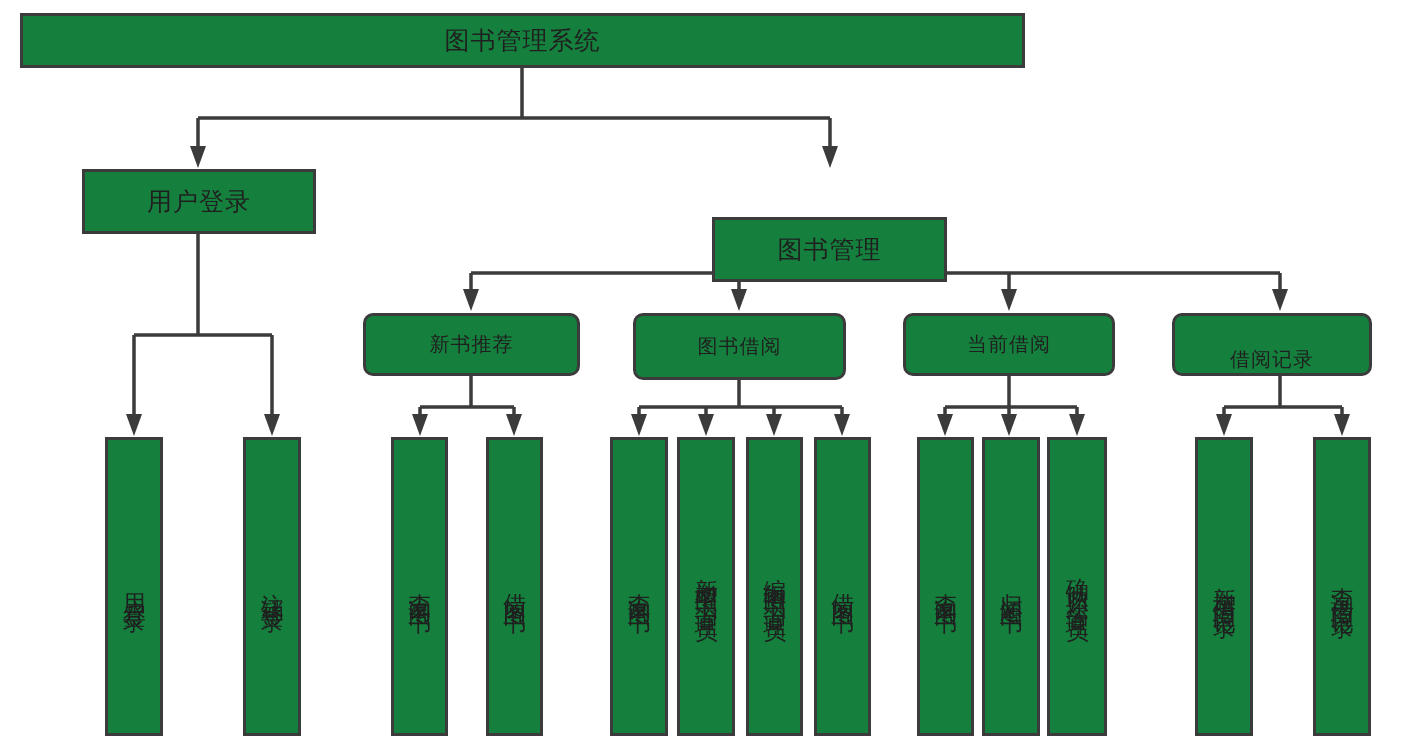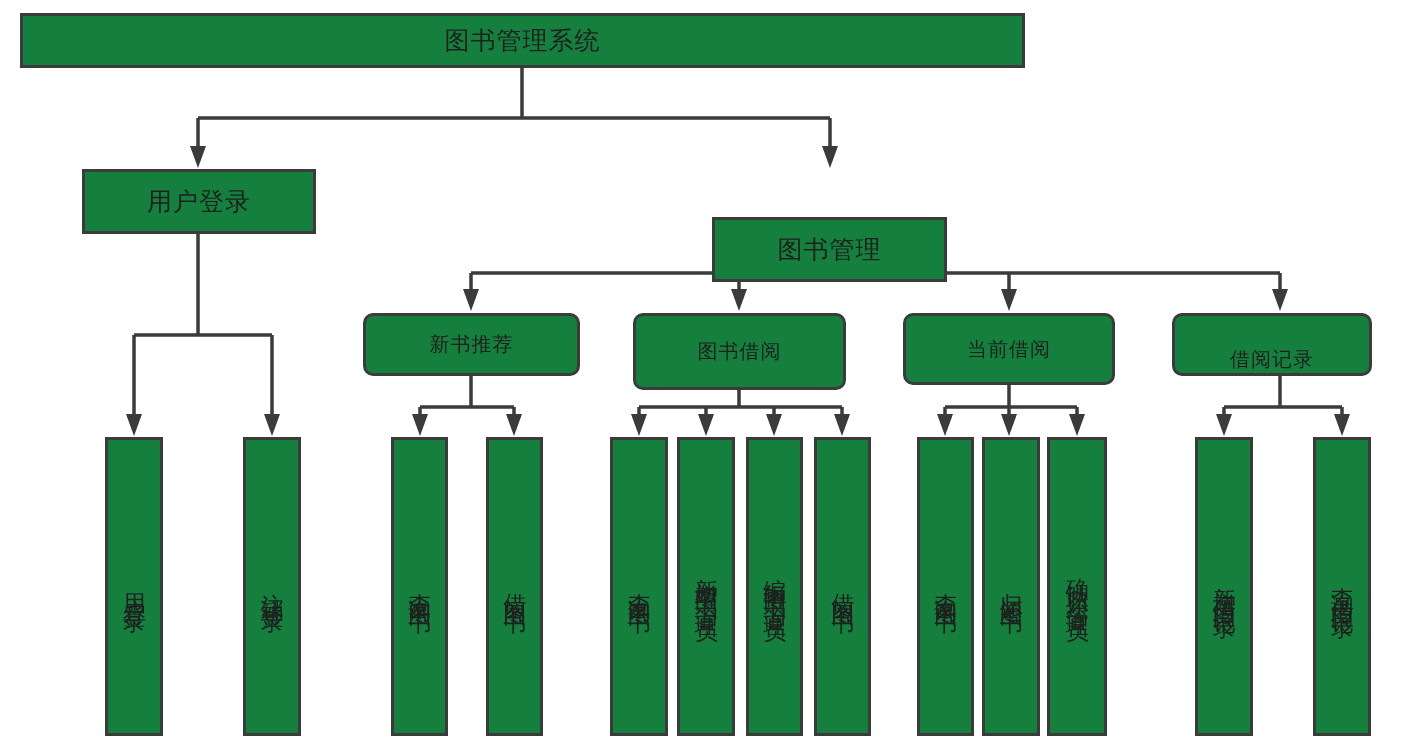--- a/index.html
+++ b/index.html
@@ -104,24 +104,24 @@
   <div class="node lvl1" style="left:82px;top:169px;width:234px;height:65px;">
     <span>用户登录</span>
   </div>
   <div class="node lvl1" style="left:712px;top:169px;width:235px;height:65px;margin-top:48px;">
     <span>图书管理</span>
   </div>
 
   <div class="node lvl2" style="left:363px;top:313px;width:217px;height:63px;">
     <span>新书推荐</span>
   </div>
-  <div class="node lvl2" style="left:633px;top:313px;width:213px;height:77px;">
+  <div class="node lvl2" style="left:633px;top:313px;width:213px;height:67px;">
     <span>图书借阅</span>
   </div>
-  <div class="node lvl2" style="left:903px;top:313px;width:212px;height:72px;">
+  <div class="node lvl2" style="left:903px;top:313px;width:212px;height:63px;">
     <span>当前借阅</span>
   </div>
   <div class="node lvl2" style="left:1172px;top:313px;width:200px;height:63px;align-items:flex-end;">
     <span>借阅记录</span>
   </div>
 
   <div class="node leaf" style="left:105px;top:437px;width:58px;height:299px;">
     <span>用户登录</span>
   </div>
   <div class="node leaf" style="left:243px;top:437px;width:58px;height:299px;">

